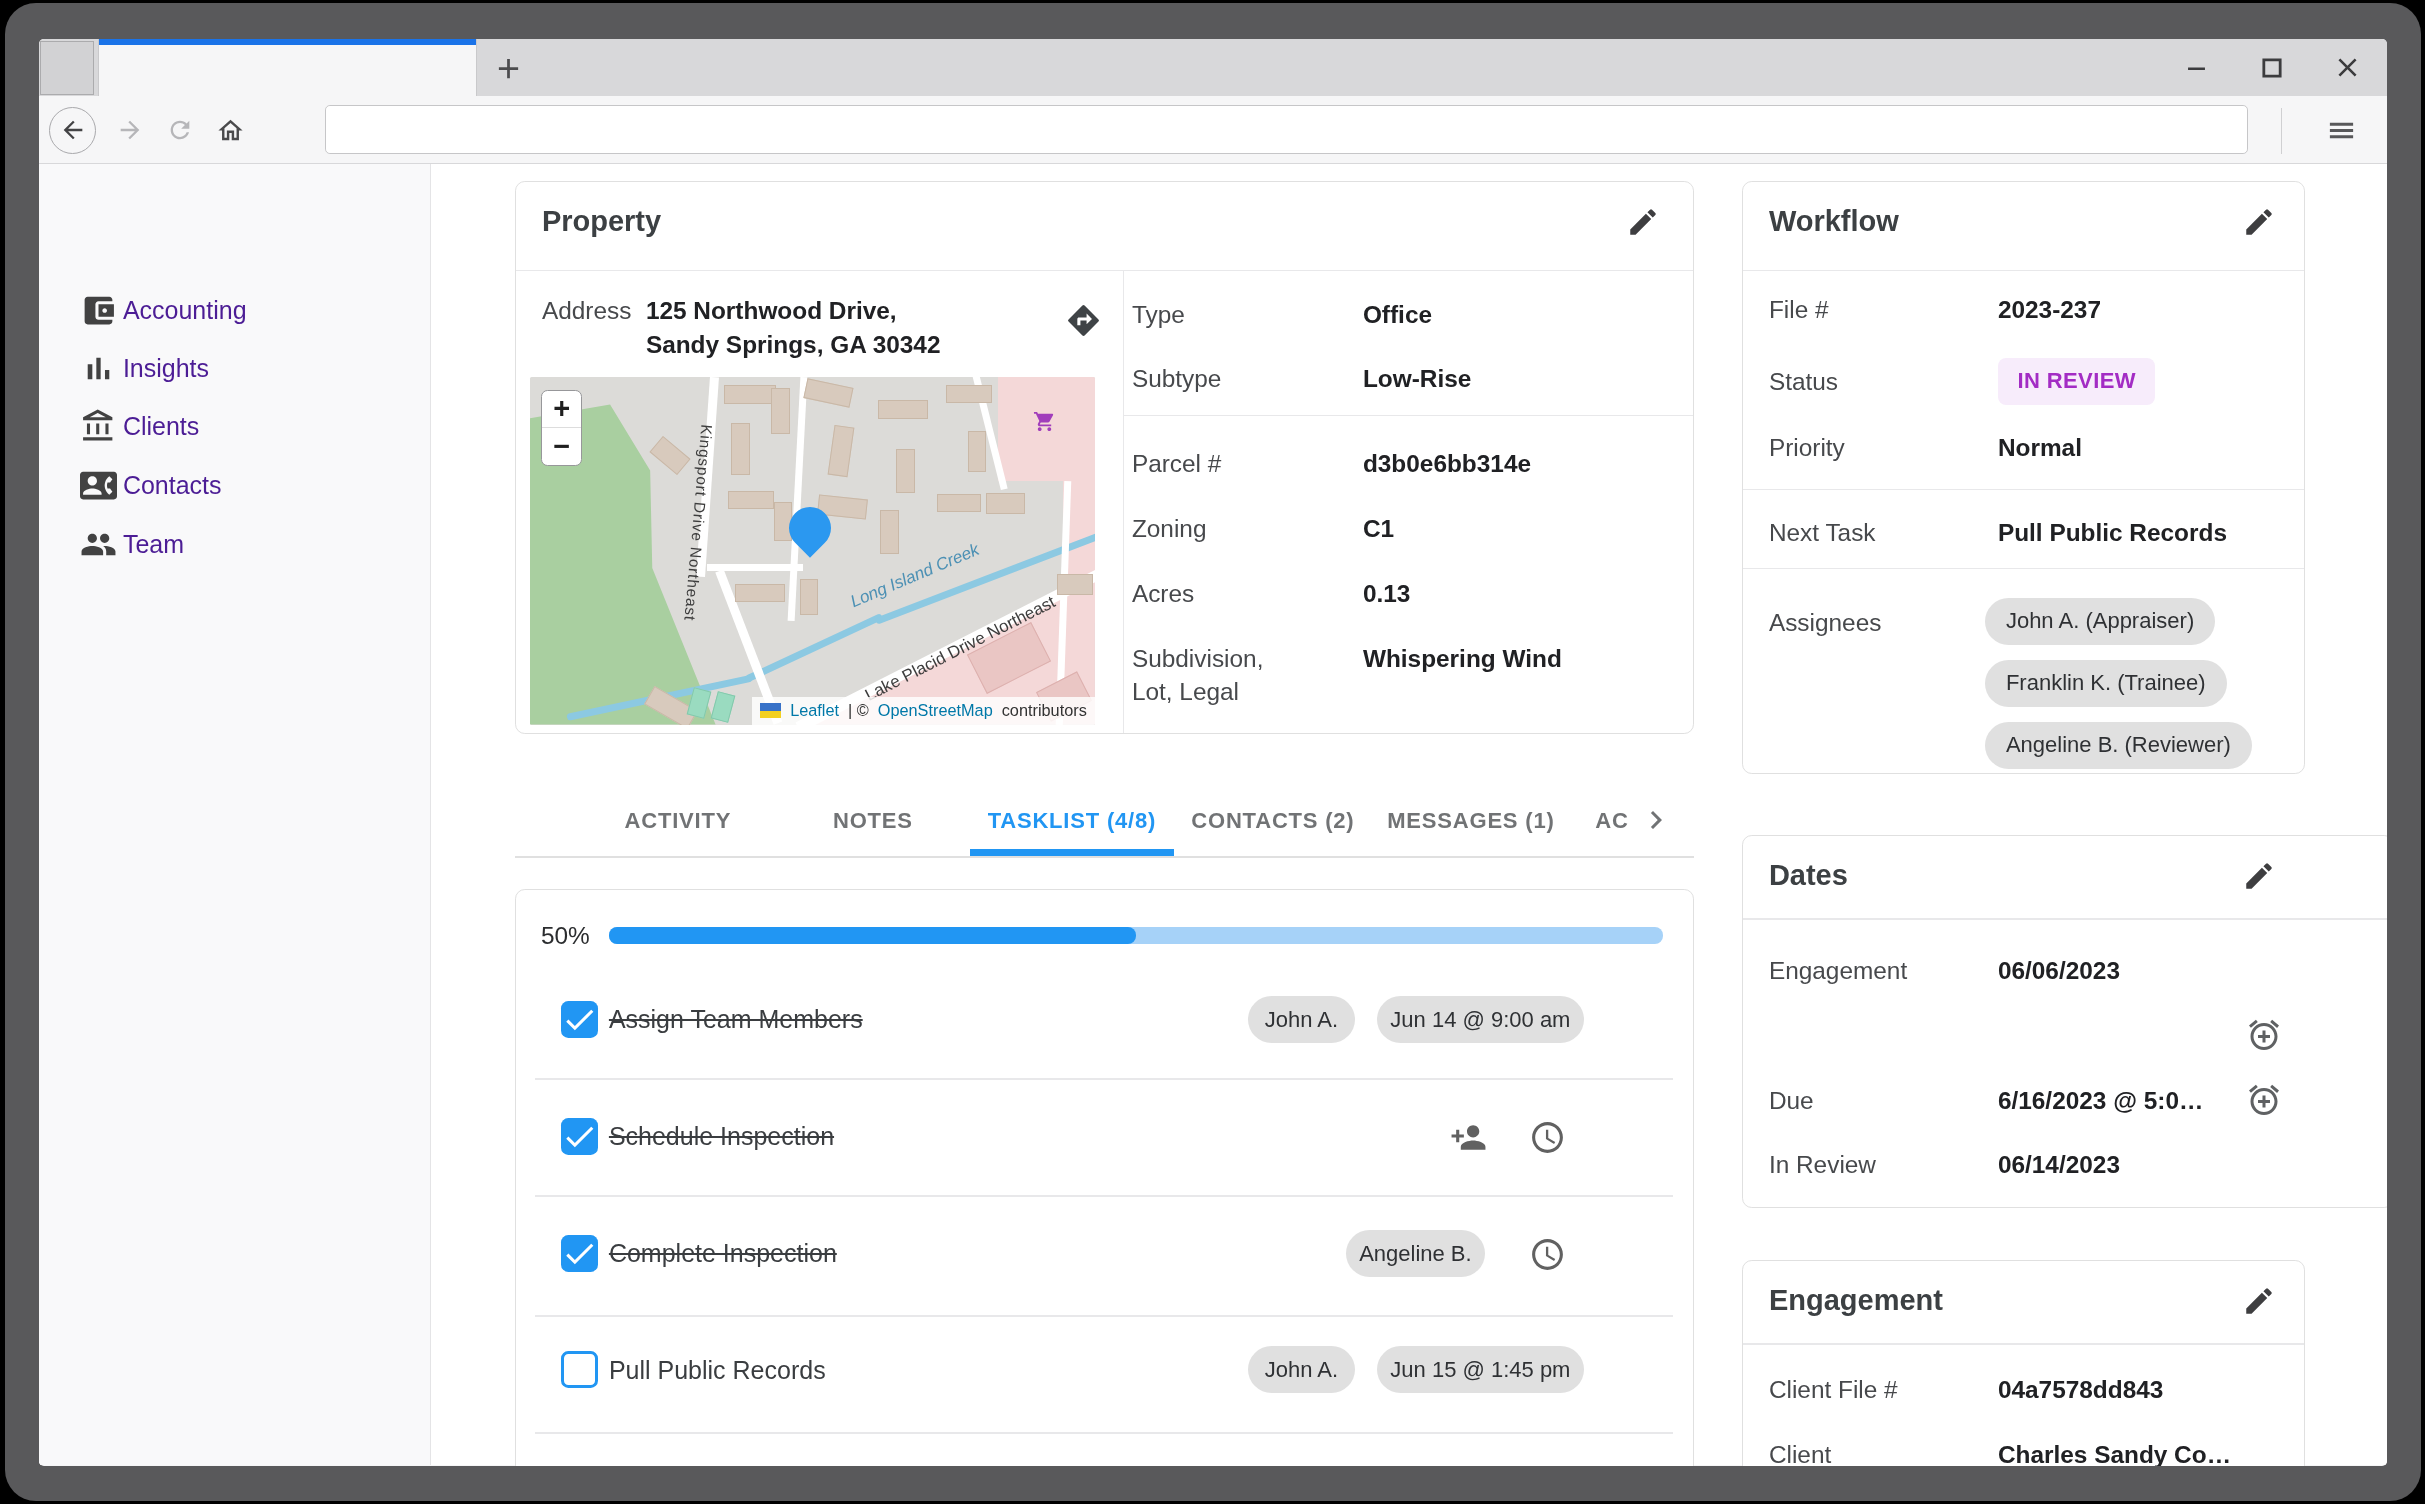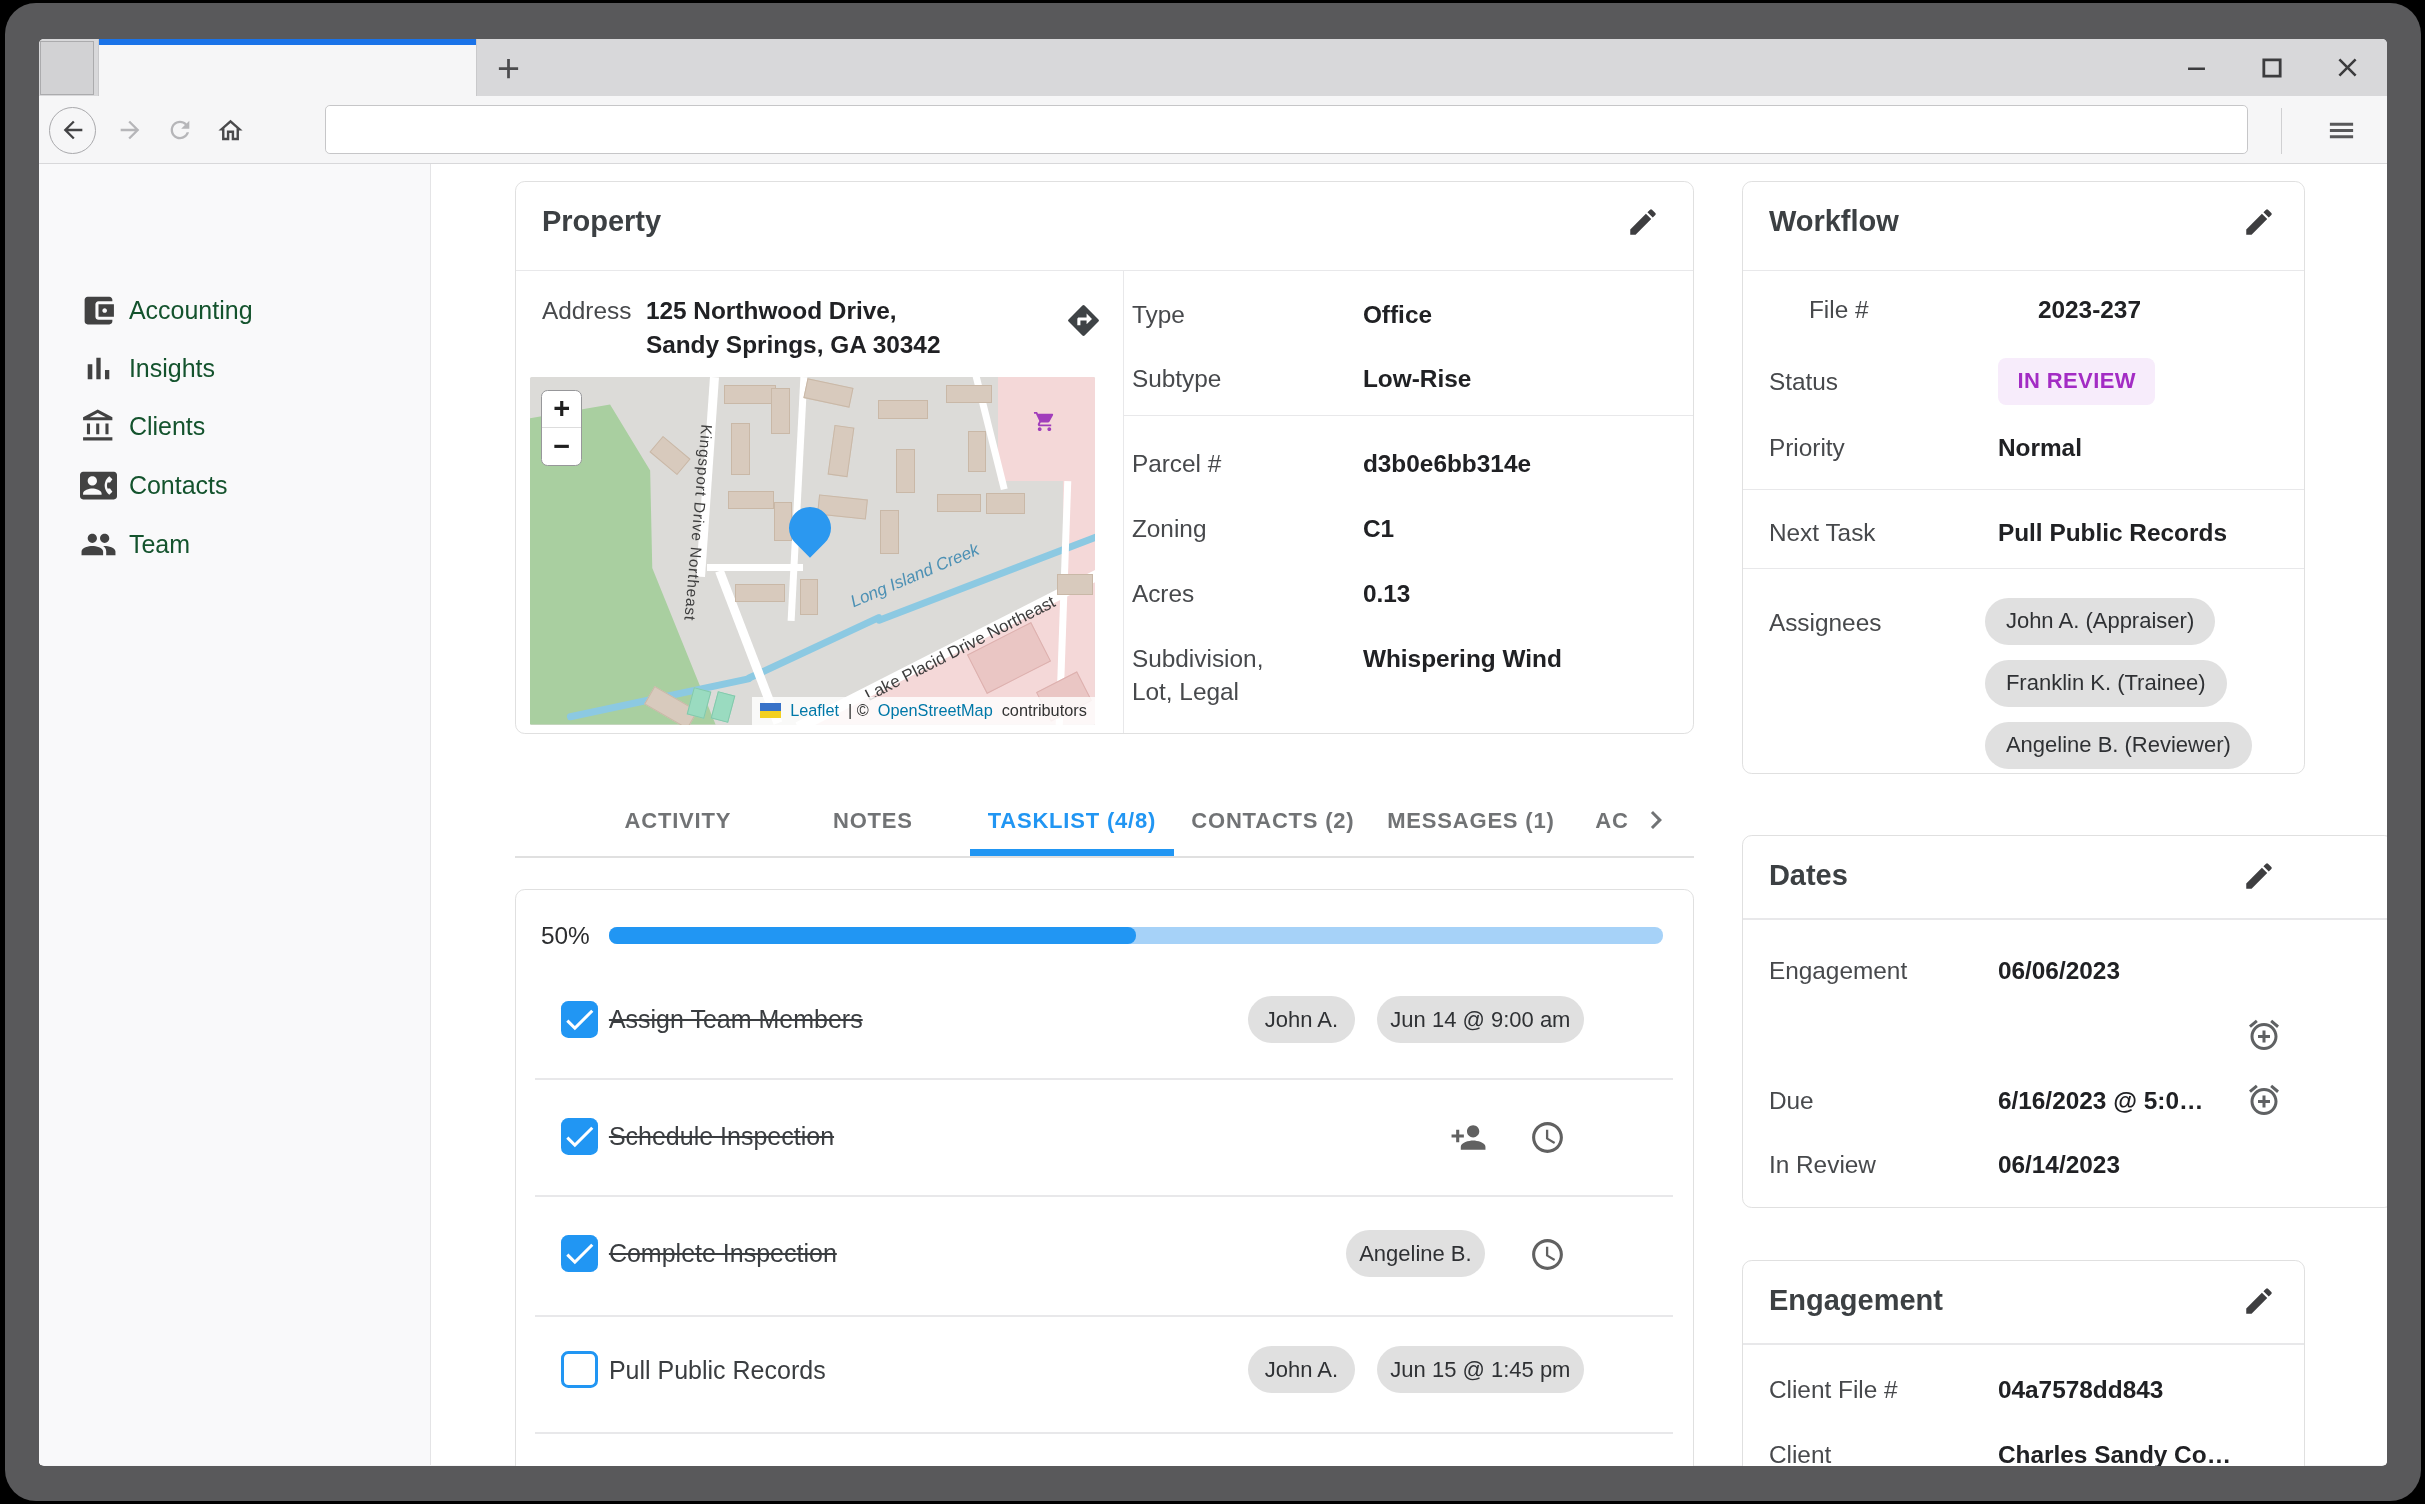--- a/index.html
+++ b/index.html
@@ -22,21 +22,21 @@
   .navbtn { position:absolute; top:0; height:68px; display:flex; align-items:center; justify-content:center; }
   .backcirc { width:47px; height:47px; border:1.6px solid #a9a9ac; border-radius:50%; display:flex; align-items:center; justify-content:center; background:#f6f6f7; }
   .urlbar { position:absolute; left:286px; top:9px; width:1923px; height:49px; background:#fff; border:1.6px solid #c6c6c8; border-radius:4.9px; font-size:23px; padding:0 16.3px; color:#222; outline:none; }
   .tb-divider { position:absolute; left:2242px; top:11.4px; width:1.6px; height:46px; background:#d0d0d2; }
 
   
   .app { position:absolute; left:0; top:125px; width:2348px; height:1301px; background:#fff; }
   .sidebar { position:absolute; left:0; top:0; width:392px; height:1301px; background:#f9f9fa; border-right:1.6px solid #e4e4e6; }
   .side-item { position:absolute; left:0; width:392px; height:52px; display:flex; align-items:center; cursor:pointer; }
   .side-item .icn { position:absolute; left:41px; width:37px; height:37px; }
-  .side-item .lbl { position:absolute; left:90px; font-size:25px; color:#14532d; }
+  .side-item .lbl { position:absolute; left:84px; font-size:25px; color:#4c1d95; }
 
   
   .card { position:absolute; background:#fff; border:1.6px solid #e0e0e0; border-radius:9.8px; }
   .card-title { position:absolute; left:26px; top:23px; font-size:29px; font-weight:bold; color:#3c4043; }
   .edit-btn { position:absolute; width:39px; height:39px; top:23px; cursor:pointer; }
   .hdiv { position:absolute; left:0; right:0; height:1.6px; background:#e8e8ea; }
   .vdiv { position:absolute; width:1.6px; background:#e8e8ea; }
 
   .plabel { display:inline-block; font-size:24.4px; color:#47494c; line-height:33px; vertical-align:top; }
   .pvalue { display:inline-block; font-size:24.4px; font-weight:bold; color:#202124; line-height:33px; vertical-align:top; }
@@ -358,21 +358,21 @@
 
     <div class="card" style="left:1703px; top:16.3px; width:563px; height:593px;">
       <div class="card-title">Workflow</div>
       <div class="edit-btn" style="left:499px;">
         <svg width="34" height="34" viewBox="0 0 24 24">
               <path fill="#3e3e40" d="M3 17.25V21h3.75L17.81 9.94l-3.75-3.75L3 17.25zM20.71 7.04c.39-.39.39-1.02 0-1.41l-2.34-2.34a.996.996 0 0 0-1.41 0l-1.83 1.83 3.75 3.75 1.83-1.83z"></path>
             </svg>
       </div>
       <div class="hdiv" style="top:88px;"></div>
 
-      <div class="abs" style="left:26px; top:111px;margin-left:40px;">
+      <div class="abs" style="left:26px; top:111px;">
         <span class="plabel" style="width:229px;">File #</span><span class="pvalue">2023-237</span>
       </div>
       <span class="plabel abs" style="left:26px; top:183px;">Status</span>
       <div class="badge" style="left:255px; top:176px;">IN REVIEW</div>
       <div class="abs" style="left:26px; top:249px;">
         <span class="plabel" style="width:229px;">Priority</span><span class="pvalue">Normal</span>
       </div>
       <div class="hdiv" style="top:307px;"></div>
       <div class="abs" style="left:26px; top:334px;">
         <span class="plabel" style="width:229px;">Next Task</span><span class="pvalue">Pull Public Records</span>

